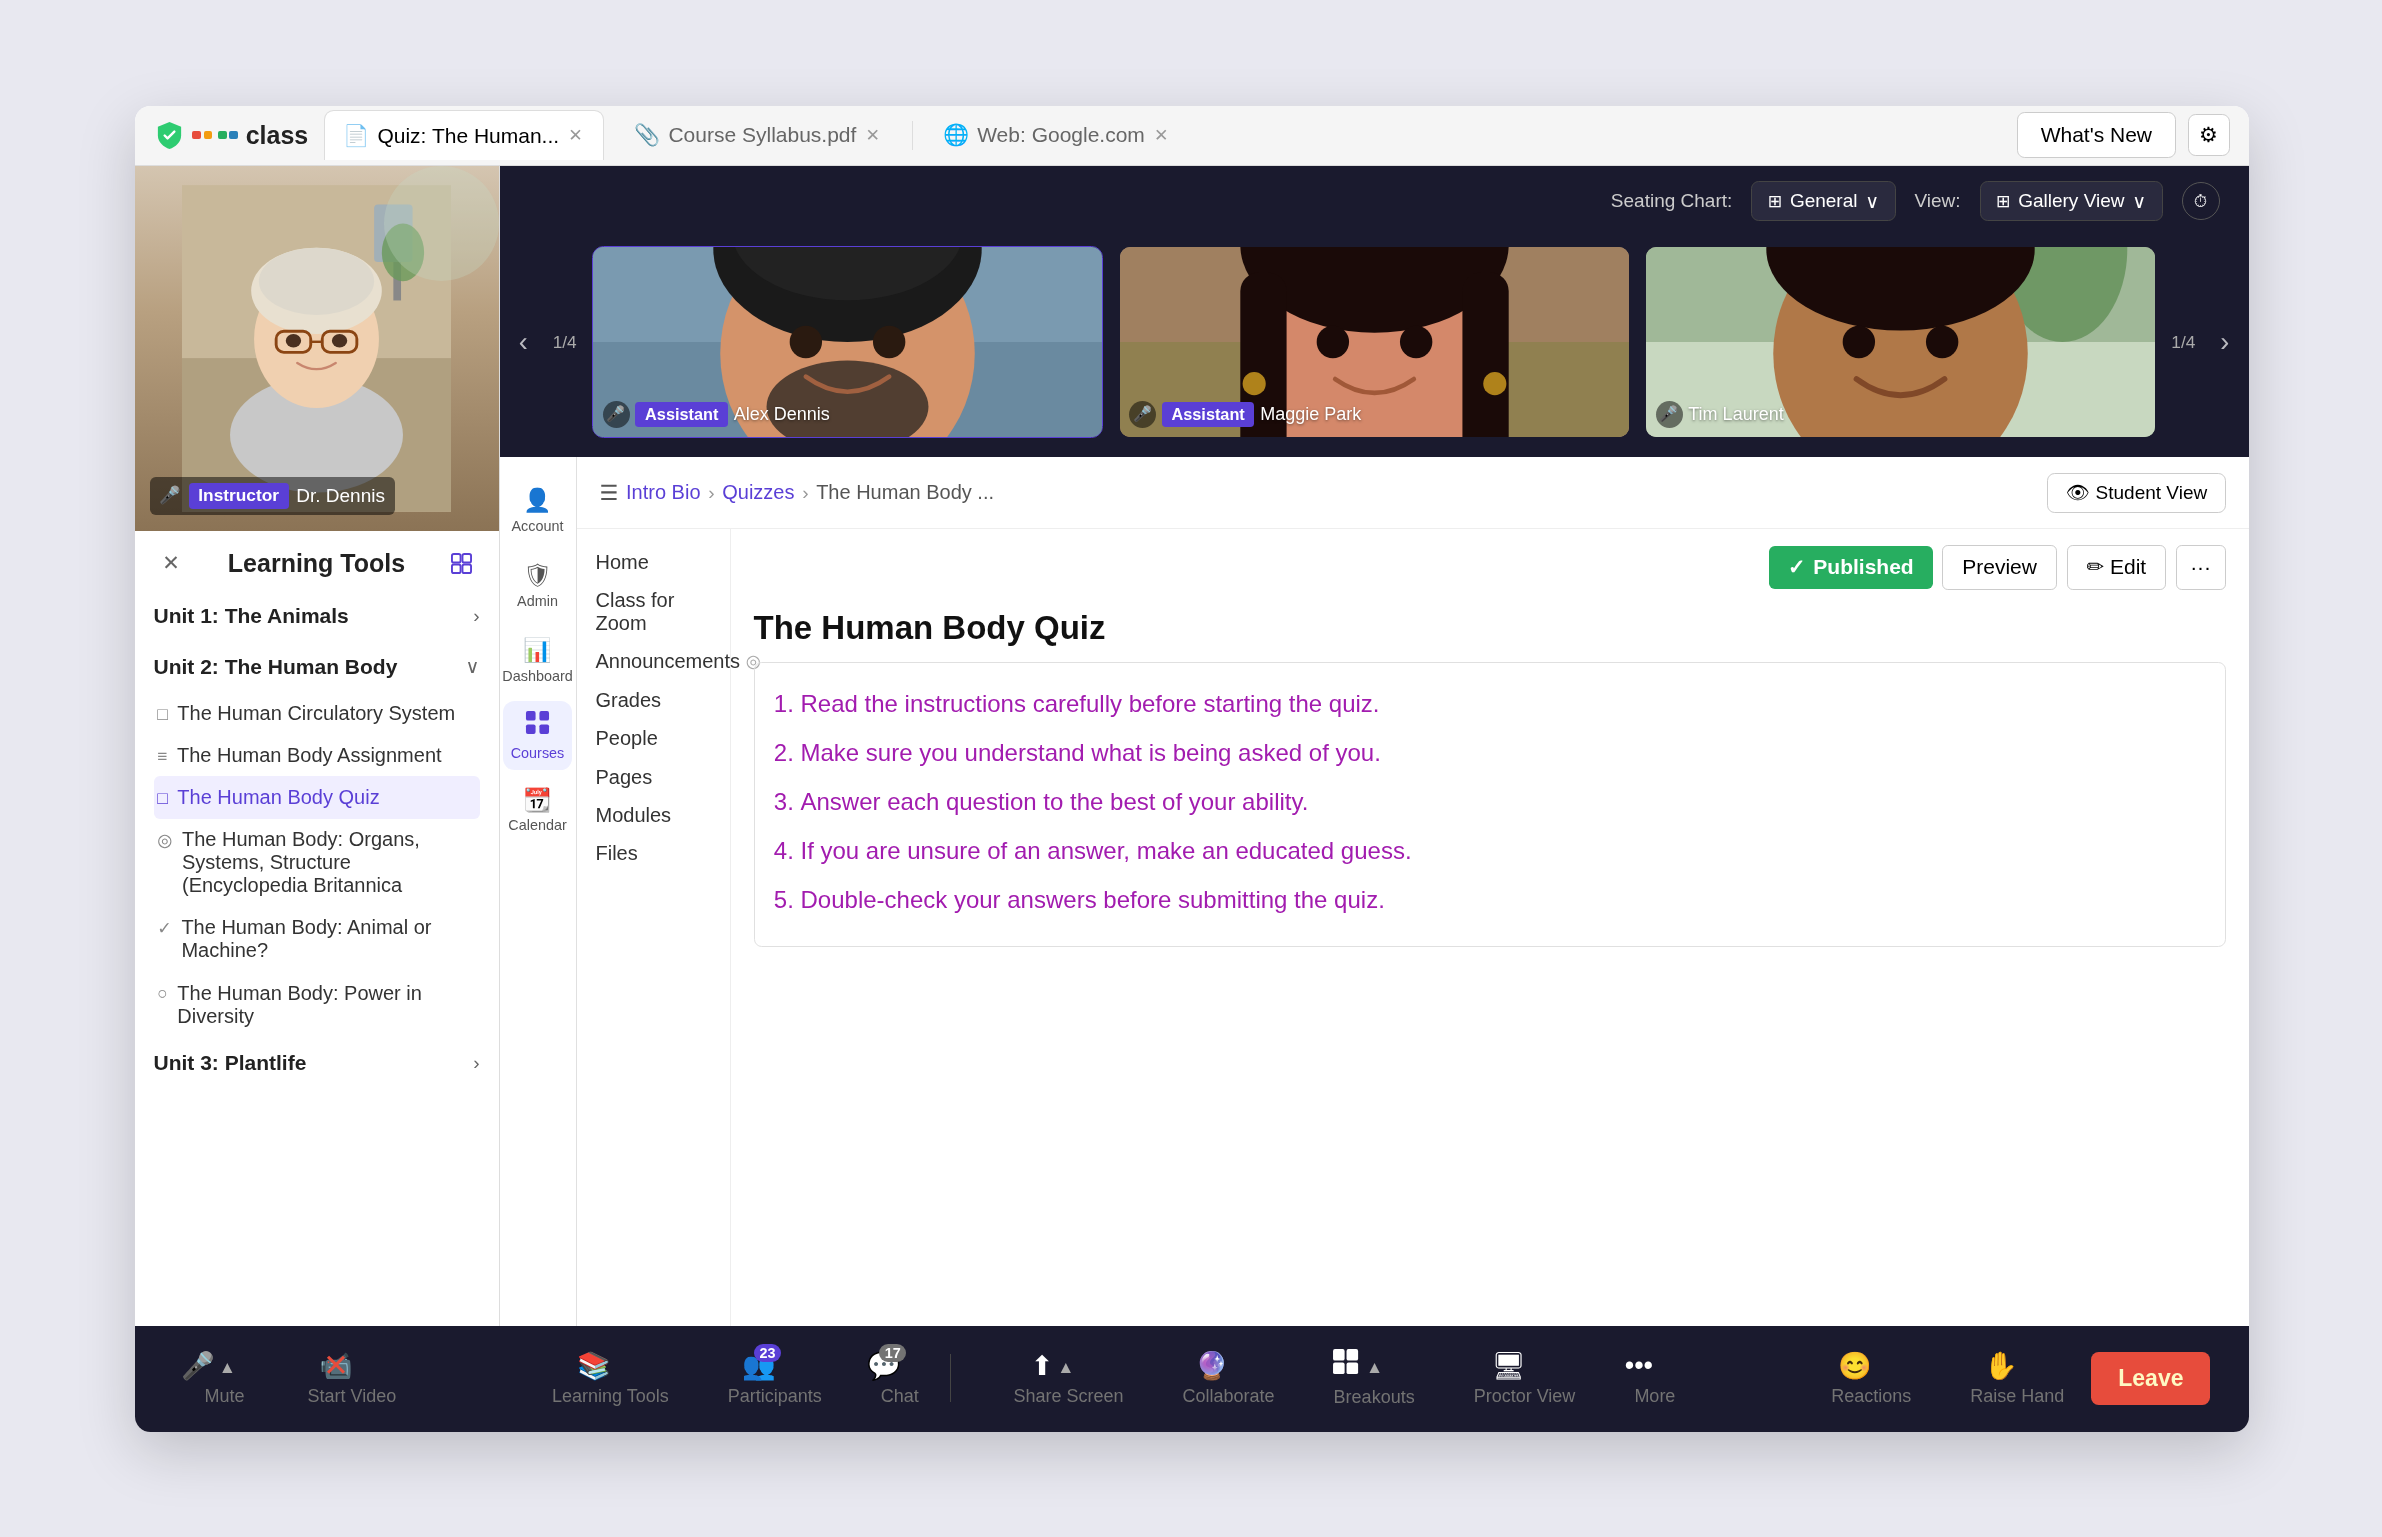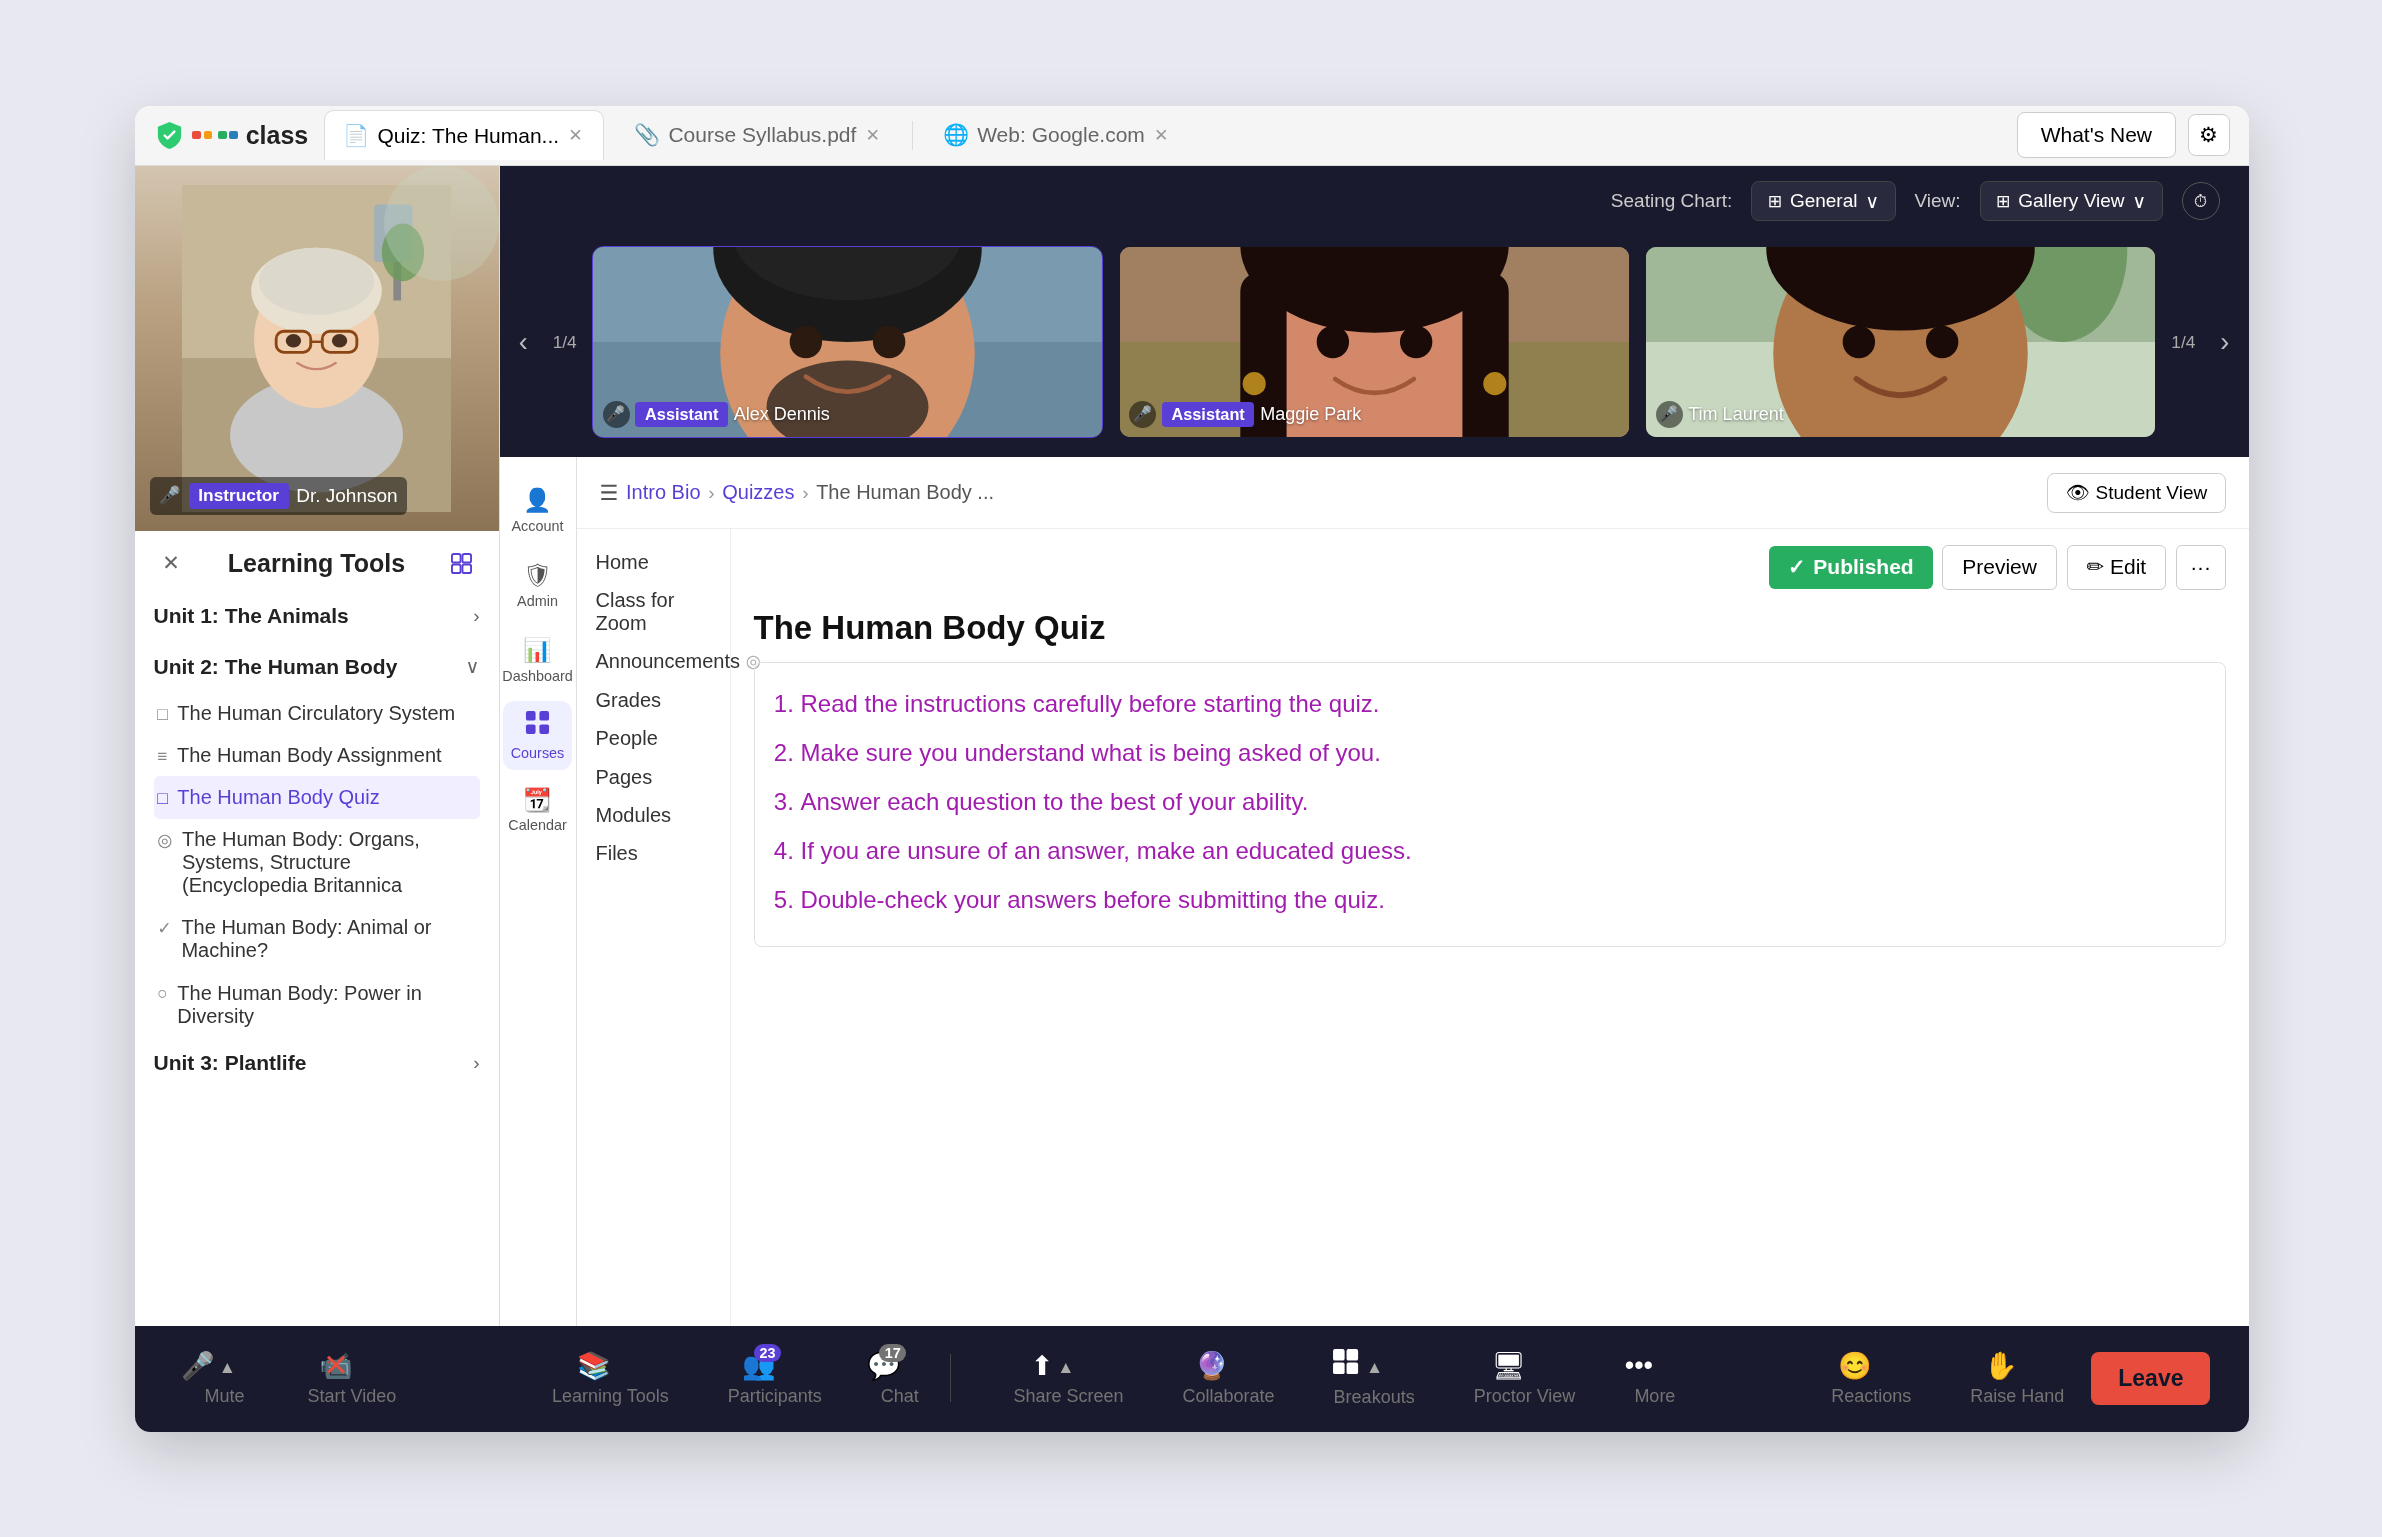--- a/index.html
+++ b/index.html
@@ -535,21 +535,21 @@
       font-weight: 700;
       border-radius: 9.6px;
       padding: 1px 5.8px;
       position: absolute;
       top: -5.8px;
       right: -5.8px;
     }
     .badge-wrap { position: relative; display: inline-flex; }
     .leave-btn {
       background: #e74c3c;
-      color: #0f172a;
+      color: #fef9c3;
       border: none;
       border-radius: 7.7px;
       padding: 13.4px 27px;
       font-size: 23px;
       font-weight: 600;
       cursor: pointer;
     }
     .toolbar-divider {
       width: 1px;
       height: 48px;
@@ -676,21 +676,21 @@
 
             <path d="M120 185 Q140 198 160 185" stroke="#c8866e" stroke-width="2.5" fill="none" stroke-linecap="round"></path>
 
             <ellipse cx="116" cy="162" rx="8" ry="7" fill="#4a3020"></ellipse>
             <ellipse cx="164" cy="162" rx="8" ry="7" fill="#4a3020"></ellipse>
           </svg>
         </div>
         <div class="instructor-badge">
           <span style="color:#fff;font-size:17.3px;">🎤</span>
           <span class="badge-instructor">Instructor</span>
-          <span class="instructor-name">Dr. Johnson</span>
+          <span class="instructor-name">Dr. Dennis</span>
         </div>
       </div>
 
       <div class="learning-tools-panel">
         <div class="lt-header">
           <button class="lt-close">✕</button>
           <span class="lt-title">Learning Tools</span>
           <button class="lt-expand">
             <svg width="21" height="21" viewBox="0 0 22 22">
               <rect x="1" y="1" width="9" height="9" rx="2" fill="none" stroke="#5a3fd6" stroke-width="2"></rect>

